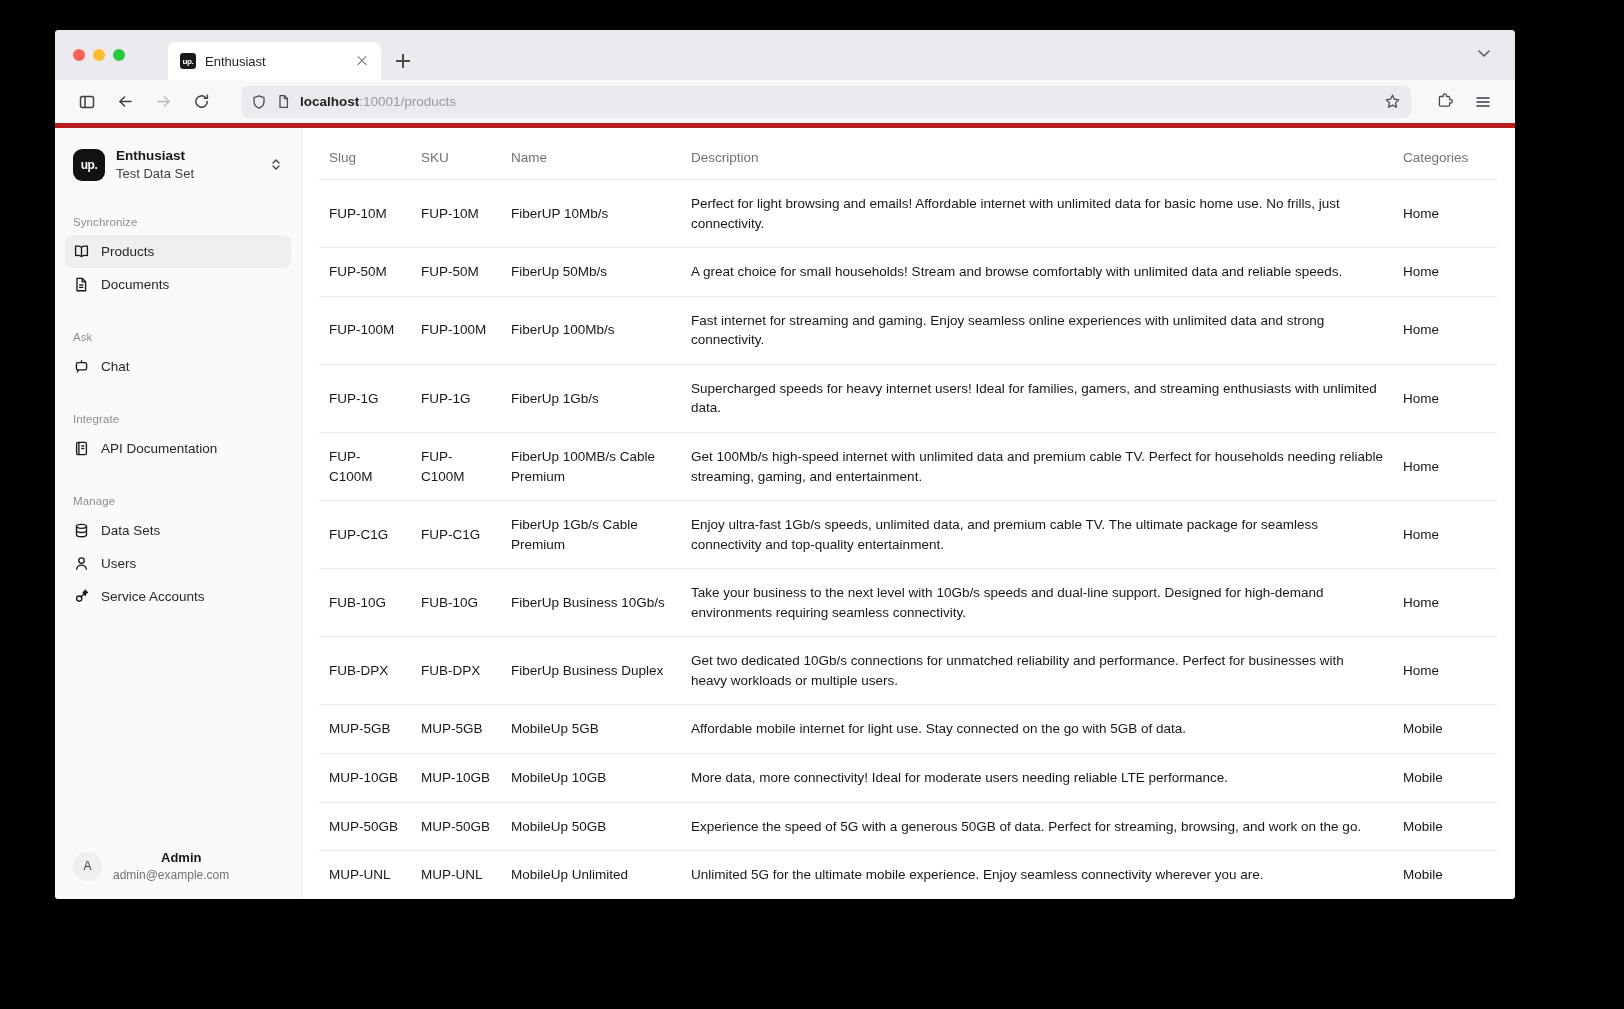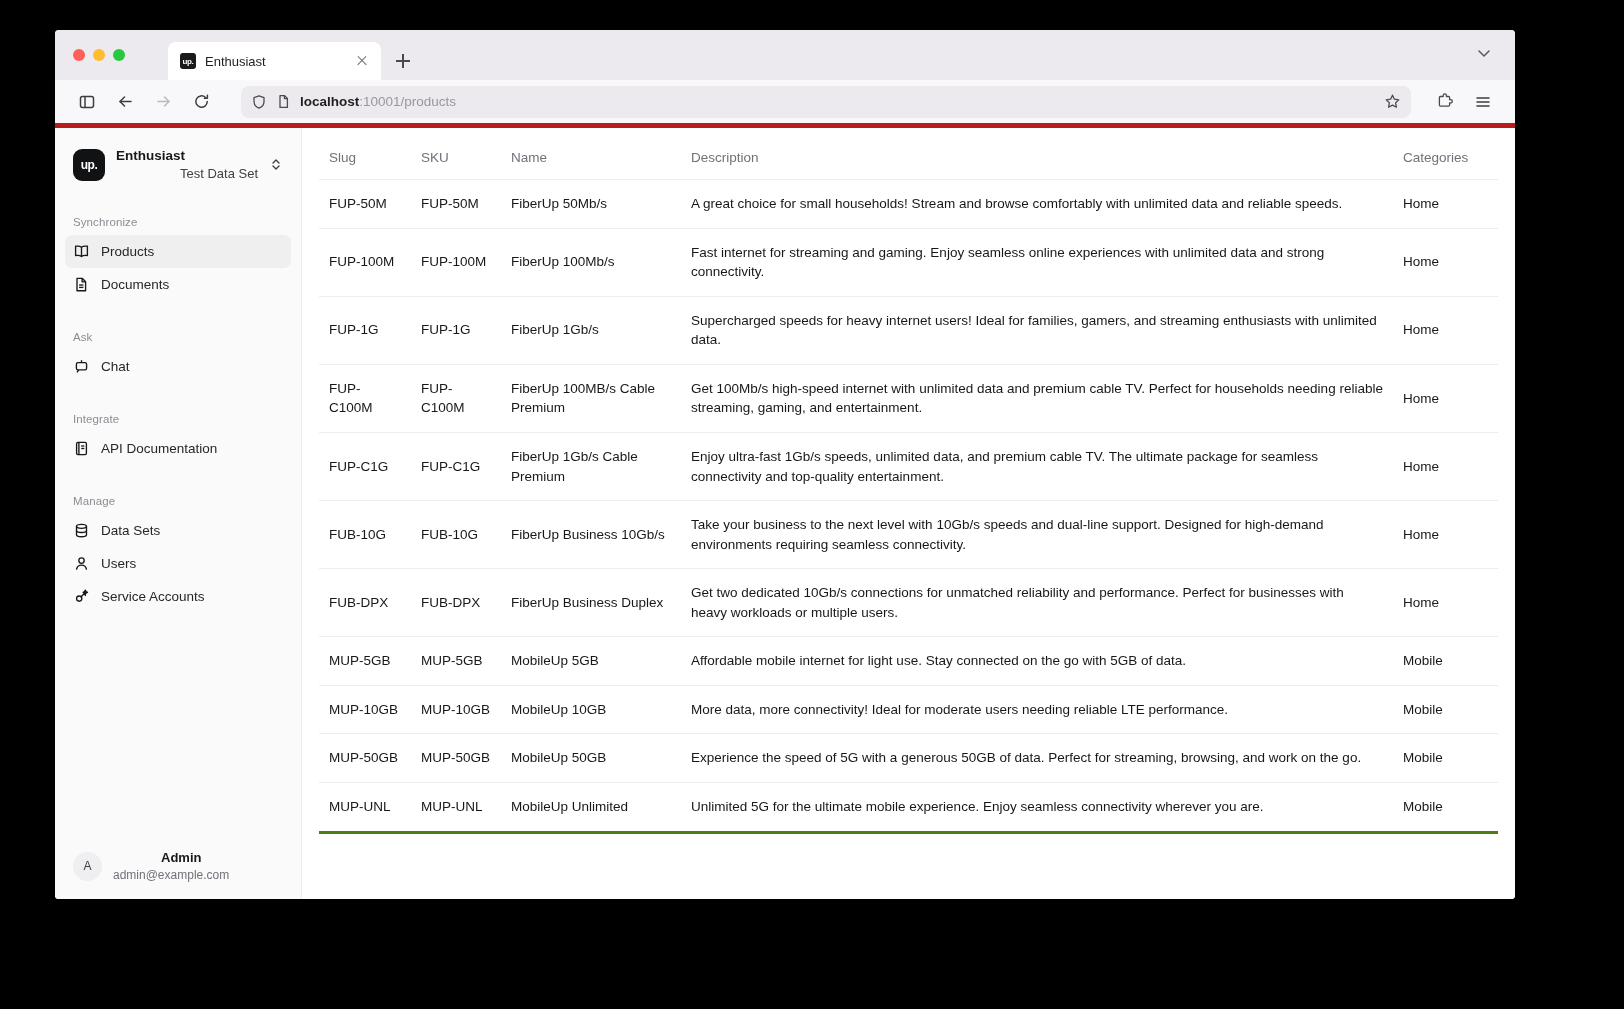--- a/index.html
+++ b/index.html
@@ -127,21 +127,21 @@
   }
   .ds-logo {
     width: 32px; height: 32px; border-radius: 9px;
     background: #111214;
     display: flex; align-items: center; justify-content: center;
     color: #fff; font-size: 12px; font-weight: bold;
     letter-spacing: -0.5px; flex: 0 0 auto;
   }
   .ds-text { flex: 1; min-width: 0; }
   .ds-name { font-size: 13.5px; font-weight: 600; color: #18181b; line-height: 1.35; }
-  .ds-sub { font-size: 13px; color: #3f3f46; line-height: 1.35; text-align: right; }
+  .ds-sub { font-size: 13px; color: #3f3f46; line-height: 1.35; }
   .ds-caret { width: 14px; flex: 0 0 auto; }
 
   .group-label {
     font-size: 11.5px; color: #8c8c94;
     padding: 0 8px; margin: 8px 0 7px 0;
     letter-spacing: .1px;
   }
   .nav-item {
     display: flex; align-items: center; gap: 11px;
     height: 33px; padding: 0 8px;
@@ -399,20 +399,27 @@
           <tr>
             <th class="c-slug">Slug</th>
             <th class="c-sku">SKU</th>
             <th class="c-name">Name</th>
             <th class="c-desc">Description</th>
             <th class="c-cat">Categories</th>
           </tr>
         </thead>
         <tbody id="tbody">
             <tr>
+              <td class="c-slug">FUP-10M</td>
+              <td class="c-sku">FUP-10M</td>
+              <td class="c-name">FiberUP 10Mb/s</td>
+              <td class="c-desc">Perfect for light browsing and emails! Affordable internet with unlimited data for basic home use. No frills, just connectivity.</td>
+              <td class="c-cat">Home</td>
+            </tr>
+            <tr>
               <td class="c-slug">FUP-50M</td>
               <td class="c-sku">FUP-50M</td>
               <td class="c-name">FiberUp 50Mb/s</td>
               <td class="c-desc">A great choice for small households! Stream and browse comfortably with unlimited data and reliable speeds.</td>
               <td class="c-cat">Home</td>
             </tr>
             <tr>
               <td class="c-slug">FUP-100M</td>
               <td class="c-sku">FUP-100M</td>
               <td class="c-name">FiberUp 100Mb/s</td>

